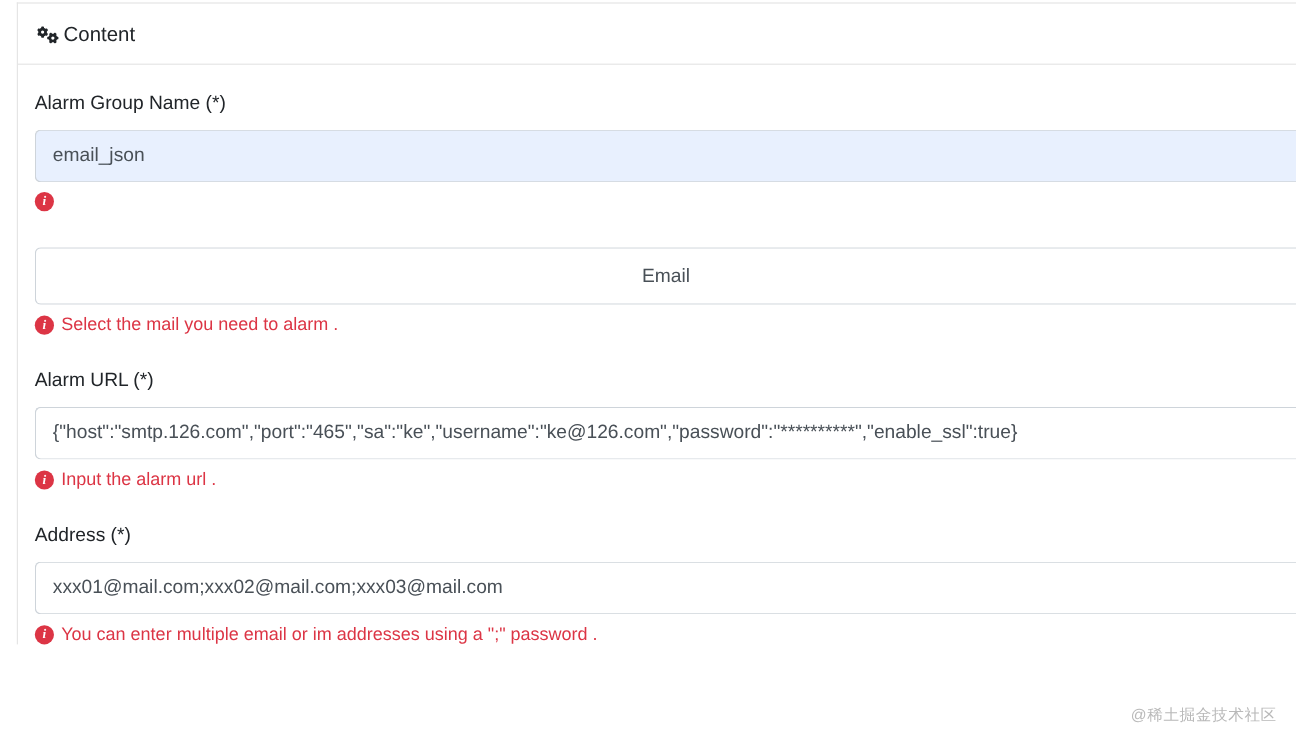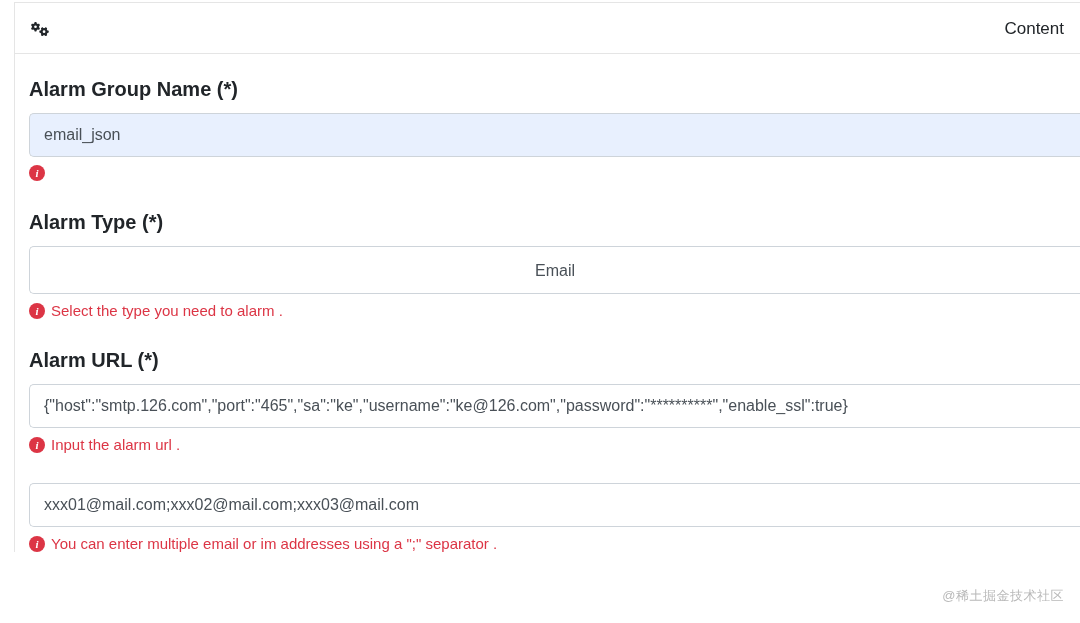--- a/index.html
+++ b/index.html
@@ -22,45 +22,44 @@
       border-right: none;
       margin-left: 14px;
       margin-top: 2px;
     }
     .panel-header {
       padding: 16px 16px 14px 16px;
       border-bottom: 1px solid #e5e5e5;
       display: flex;
       align-items: center;
       gap: 4px;
-      justify-content: space-between;
     }
     .panel-header .title {
       font-size: 17px;
       font-weight: 400;
       color: #212529;
     }
     .gear-icon svg {
       width: 18px;
       height: 18px;
       fill: #212529;
       display: block;
     }
     .panel-body {
       padding: 24px 0 0 14px;
     }
     .form-group {
       margin-bottom: 30px;
     }
     .form-label {
       display: block;
-      font-size: 20px;
+      font-size: 16px;
       color: #212529;
       margin-bottom: 12px;
-      font-weight: 700;
+      font-weight: 400;
     }
     .form-control {
       width: 100%;
       height: 44px;
       padding: 8px 14px;
       font-size: 16px;
       color: #495057;
       background: #ffffff;
       border: 1px solid #ced4da;
       border-top-left-radius: 5px;
@@ -139,43 +138,43 @@
 
     <div class="form-group">
       <label class="form-label">Alarm Group Name (*)</label>
       <input type="text" class="form-control highlight" value="email_json" style="">
       <div class="help-text">
         <span class="info-icon">i</span>
       </div>
     </div>
 
     <div class="form-group">
-      <label class="form-label">Alarm Type (*)</label>
       <select class="form-select">
         <option>Email</option>
       </select>
       <div class="help-text">
         <span class="info-icon">i</span>
-        <span>Select the type you need to alarm .</span>
+        <span>Select the mail you need to alarm .</span>
       </div>
     </div>
 
     <div class="form-group">
       <label class="form-label">Alarm URL (*)</label>
       <input type="text" class="form-control" value="{&quot;host&quot;:&quot;smtp.126.com&quot;,&quot;port&quot;:&quot;465&quot;,&quot;sa&quot;:&quot;ke&quot;,&quot;username&quot;:&quot;ke@126.com&quot;,&quot;password&quot;:&quot;**********&quot;,&quot;enable_ssl&quot;:true}" style="">
       <div class="help-text">
         <span class="info-icon">i</span>
         <span>Input the alarm url .</span>
       </div>
     </div>
 
     <div class="form-group">
+      <label class="form-label">Address (*)</label>
       <input type="text" class="form-control" value="xxx01@mail.com;xxx02@mail.com;xxx03@mail.com" style="">
       <div class="help-text">
         <span class="info-icon">i</span>
-        <span>You can enter multiple email or im addresses using a ";" separator .</span>
+        <span>You can enter multiple email or im addresses using a ";" password .</span>
       </div>
     </div>
 
   </div>
 </div>
 
 <div class="watermark">@稀土掘金技术社区</div>
 
 </body></html>

